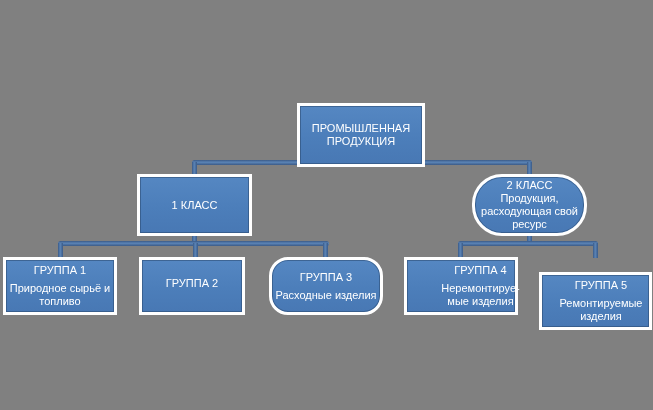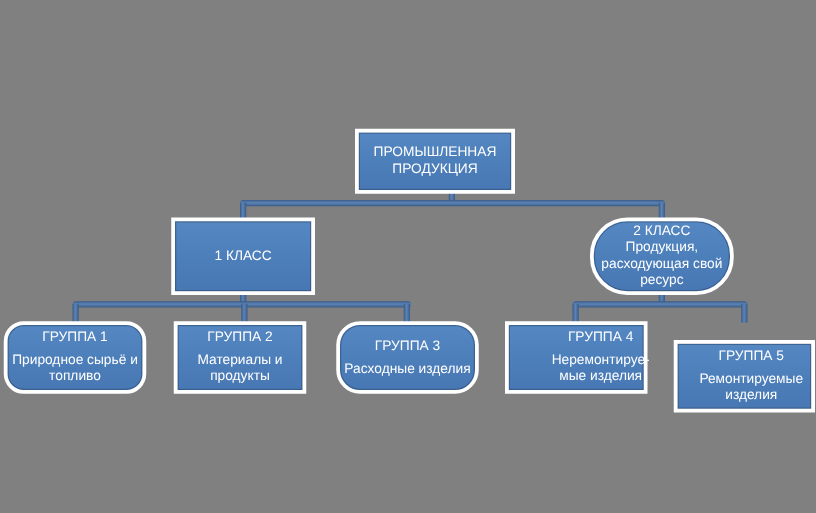--- a/index.html
+++ b/index.html
@@ -26,24 +26,24 @@
     justify-content: center;
     text-align: center;
     color: #ffffff;
     font-size: 11px;
     line-height: 1.18;
     padding: 2px 1px;
   }
   .node .t { display: block; }
   .node.gap .t { margin-bottom: 5px; }
 
-  .pos-root   { left: 284px; top: 103px; width: 128px; height: 52px; justify-content: center; }
+  .pos-root   { left: 297px; top: 103px; width: 128px; height: 64px; justify-content: center; }
   .pos-class1 { left: 137px; top: 174px; width: 115px; height: 62px; }
   .pos-class2 { left: 472px; top: 174px; width: 115px; height: 62px; border-radius: 30px; }
-  .pos-group1 { left:   3px; top: 257px; width: 114px; height: 58px; border-radius: 16px; }
+  .pos-group1 { left:   3px; top: 257px; width: 114px; height: 58px; }
   .pos-group2 { left: 139px; top: 257px; width: 106px; height: 58px; }
   .pos-group3 { left: 269px; top: 257px; width: 114px; height: 58px; border-radius: 19px; }
   .pos-group4 { left: 404px; top: 257px; width: 114px; height: 58px; padding-left: 40px; }
   .pos-group5 { left: 539px; top: 272px; width: 113px; height: 58px; padding-left: 12px; }
 
   
   .conn {
     position: absolute;
     background: #44679b;
   }
@@ -107,21 +107,20 @@
     <span class="b">Продукция, расходующая свой ресурс</span>
   </div>
 
   <div class="node gap pos-group1">
     <span class="t">ГРУППА 1</span>
     <span class="b">Природное сырьё и топливо</span>
   </div>
 
   <div class="node gap pos-group2">
     <span class="t">ГРУППА 2</span>
-    <span class="b">Материалы и продукты</span>
   </div>
 
   <div class="node gap pos-group3">
     <span class="t">ГРУППА 3</span>
     <span class="b">Расходные изделия</span>
   </div>
 
   <div class="node gap pos-group4">
     <span class="t">ГРУППА 4</span>
     <span class="b">Неремонтируе-мые изделия</span>

